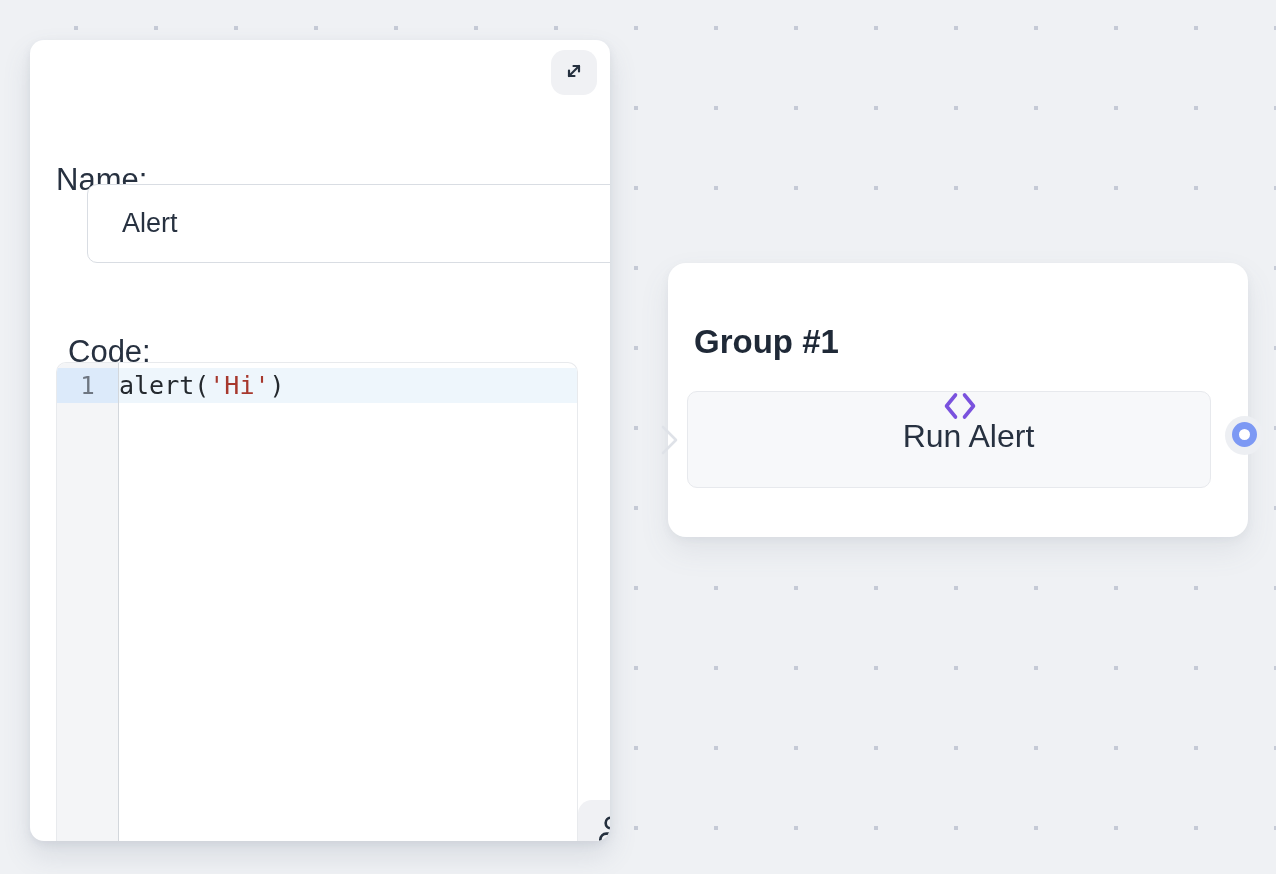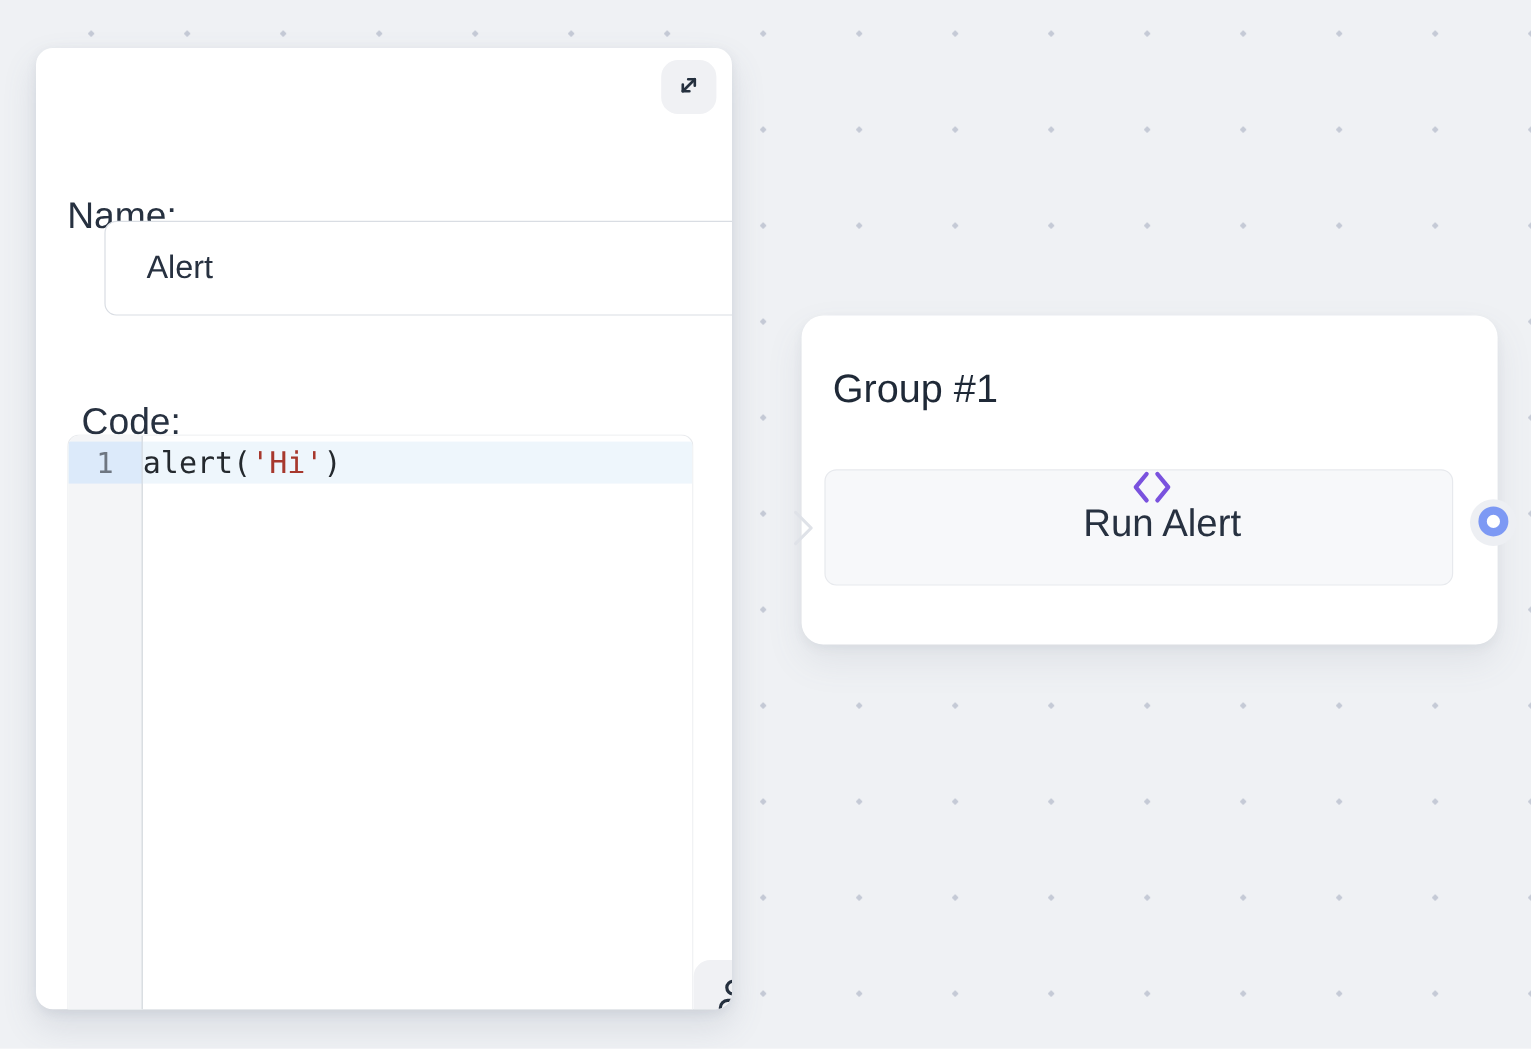--- a/index.html
+++ b/index.html
@@ -17,22 +17,22 @@
     background-position:36px -12px;
   }
 
   
   .group-card{
     position:absolute;left:668px;top:263px;width:580px;height:274px;
     background:#ffffff;border-radius:18px;
     box-shadow:0 14px 30px rgba(96,108,128,.10),0 3px 8px rgba(96,108,128,.07);
   }
   .group-title{
-    position:absolute;left:26px;top:40px;
-    font-size:33px;font-weight:400;color:#1f2937;line-height:42px;
+    position:absolute;left:26px;top:58px;
+    font-size:33px;font-weight:700;color:#1f2937;line-height:42px;
   }
   .run-node{
     position:absolute;left:19px;top:128px;width:524px;height:97px;
     background:#f7f8fa;border:1.5px solid #e7e9ed;border-radius:10px;
     box-sizing:border-box;
     display:flex;align-items:center;padding-left:22px;flex-direction:column;
   }
   .run-node .code-icon{display:flex;align-items:center;}
   .run-node-label{
     margin-left:17px;font-size:32px;color:#273140;line-height:1;

